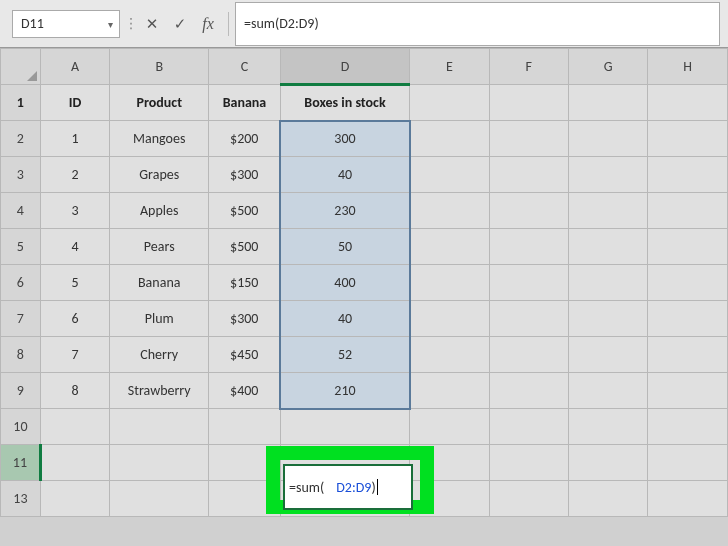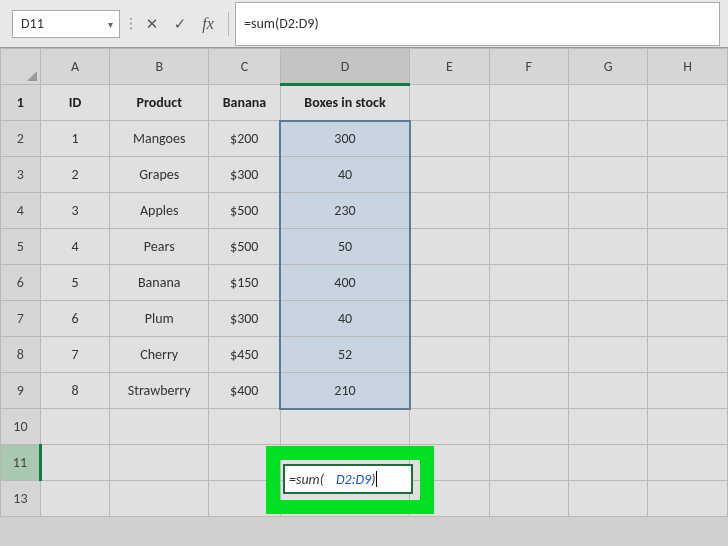--- a/index.html
+++ b/index.html
@@ -353,19 +353,19 @@
       <td class="col-E"></td>
       <td class="col-F"></td>
       <td class="col-G"></td>
       <td class="col-H"></td>
     </tr>
   </tbody>
     </table>
 
   <div class="green-highlight" style="left:266px; top:398px; width:168px; height:68px;"></div>
 
-  <div class="active-cell" style="left:283px; top:416px; width:130px; height:30px;font-style:italic;">
+  <div class="active-cell" style="left:283px; top:416px; width:130px; height:46px;">
     <span>=sum(</span>
       <span class="blue-ref">D2:D9</span>
       <span>)</span>
       <span class="cursor"></span>
   </div>
 </div>
 
 </body></html>

